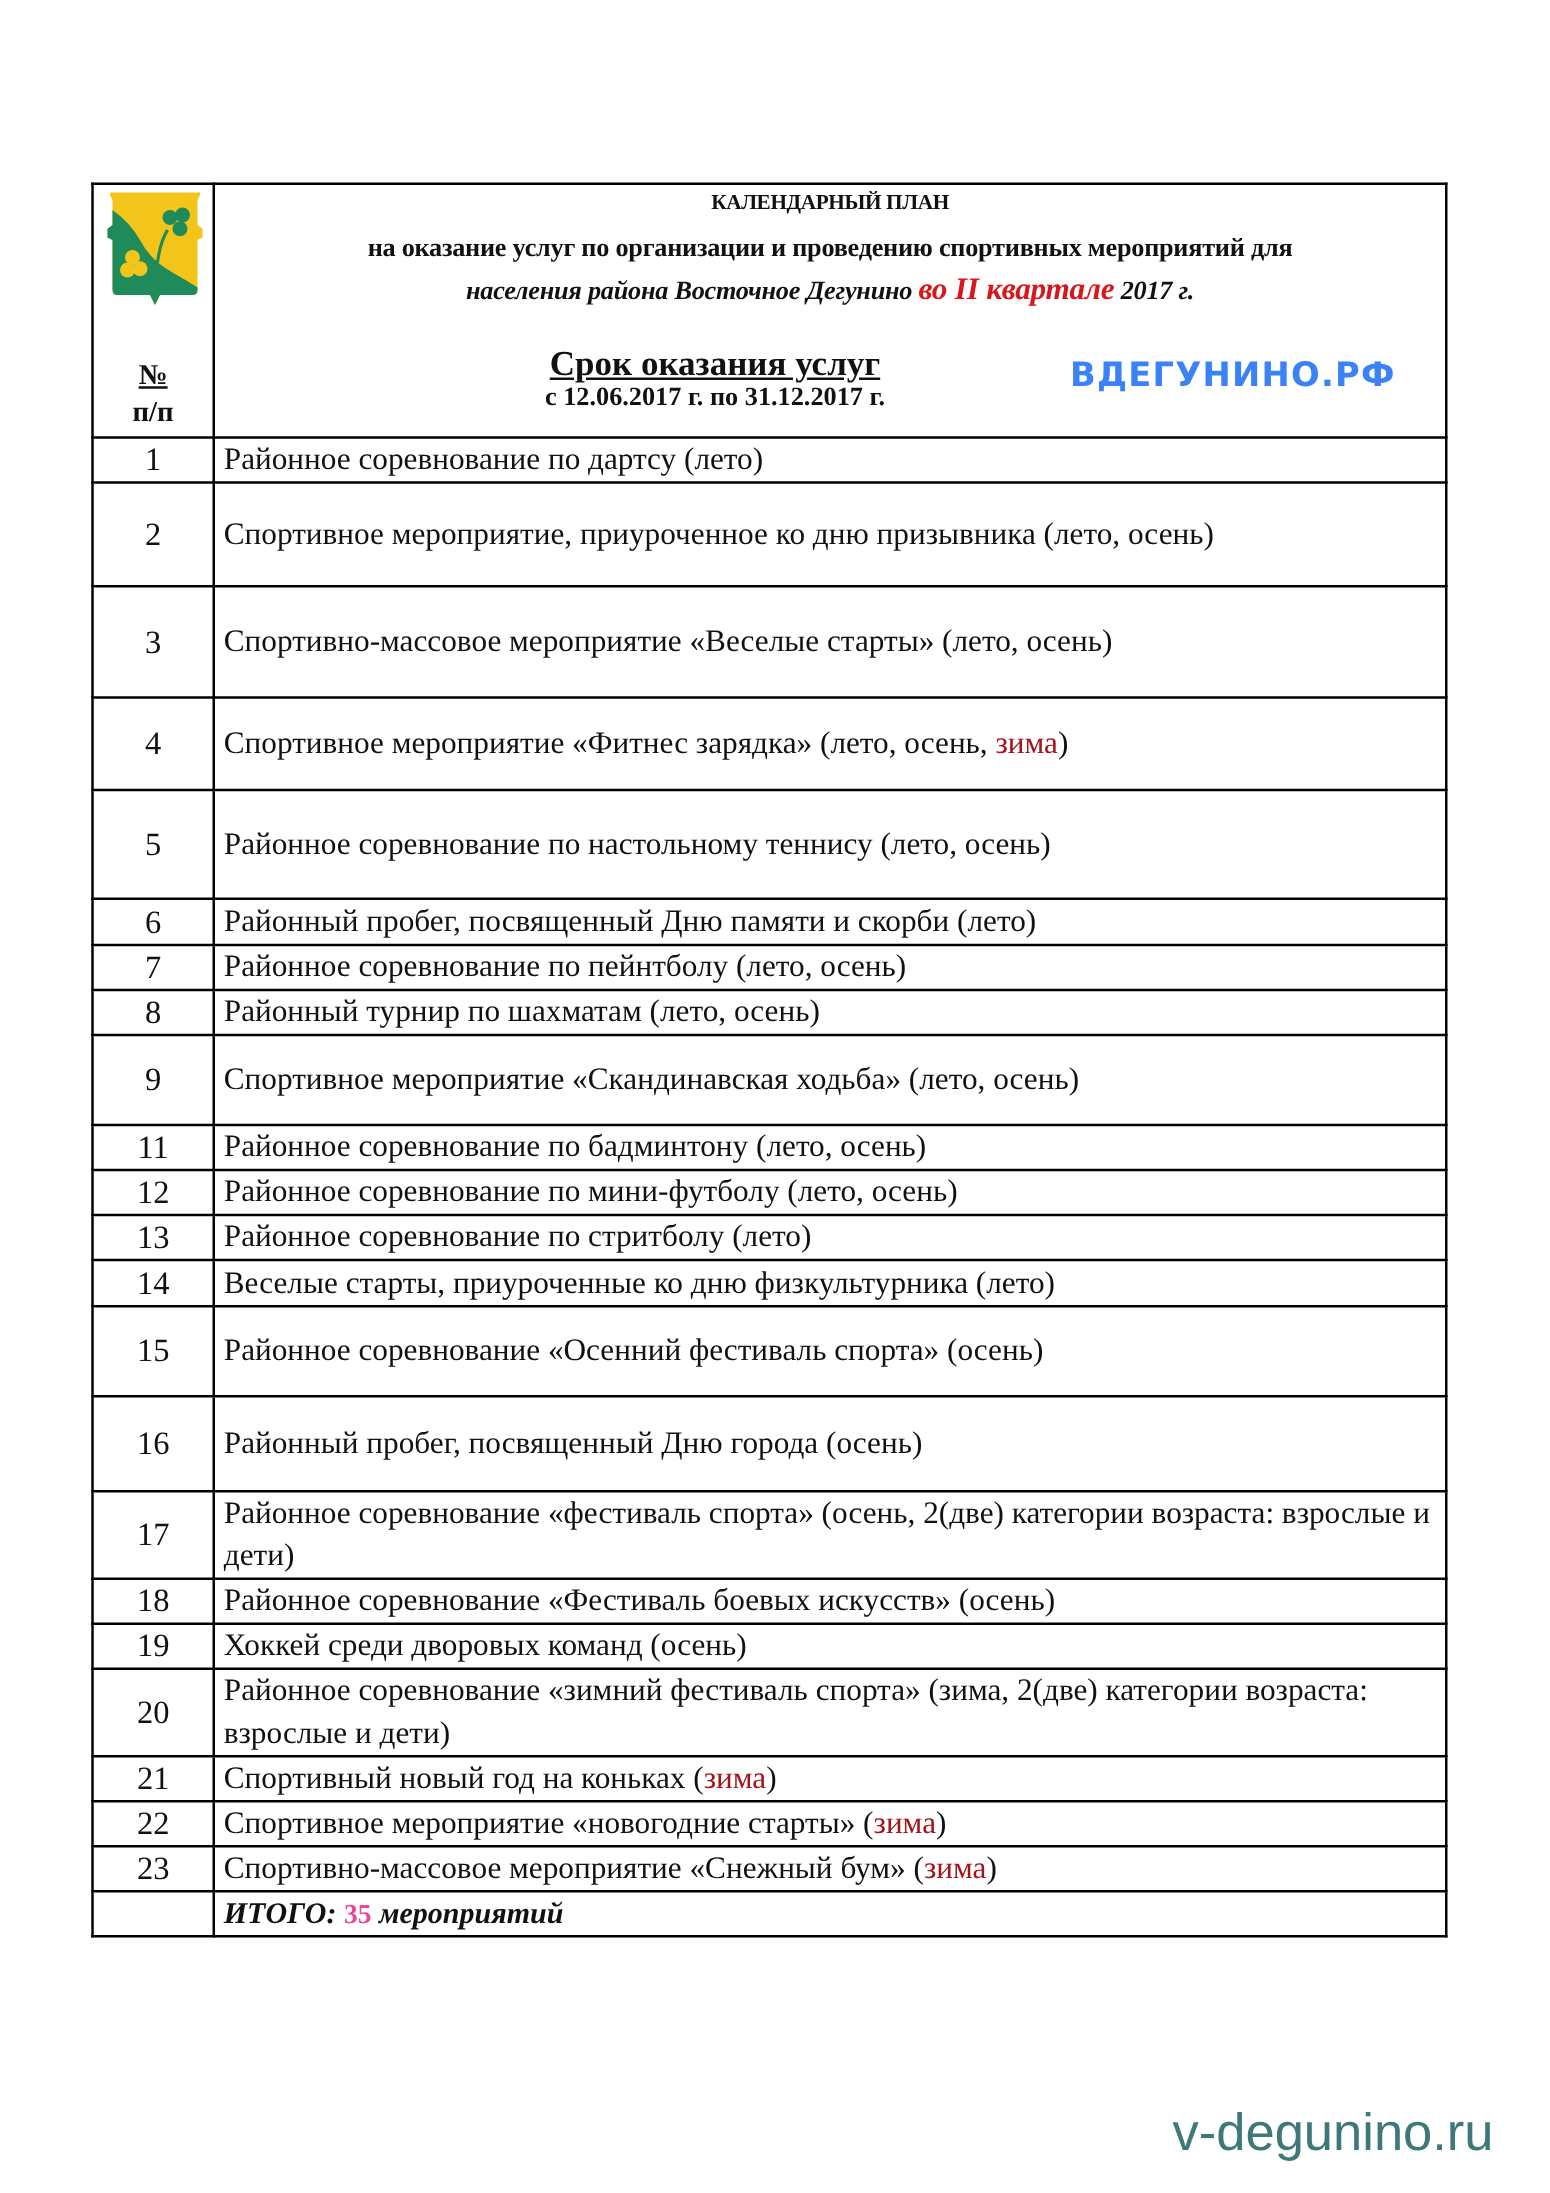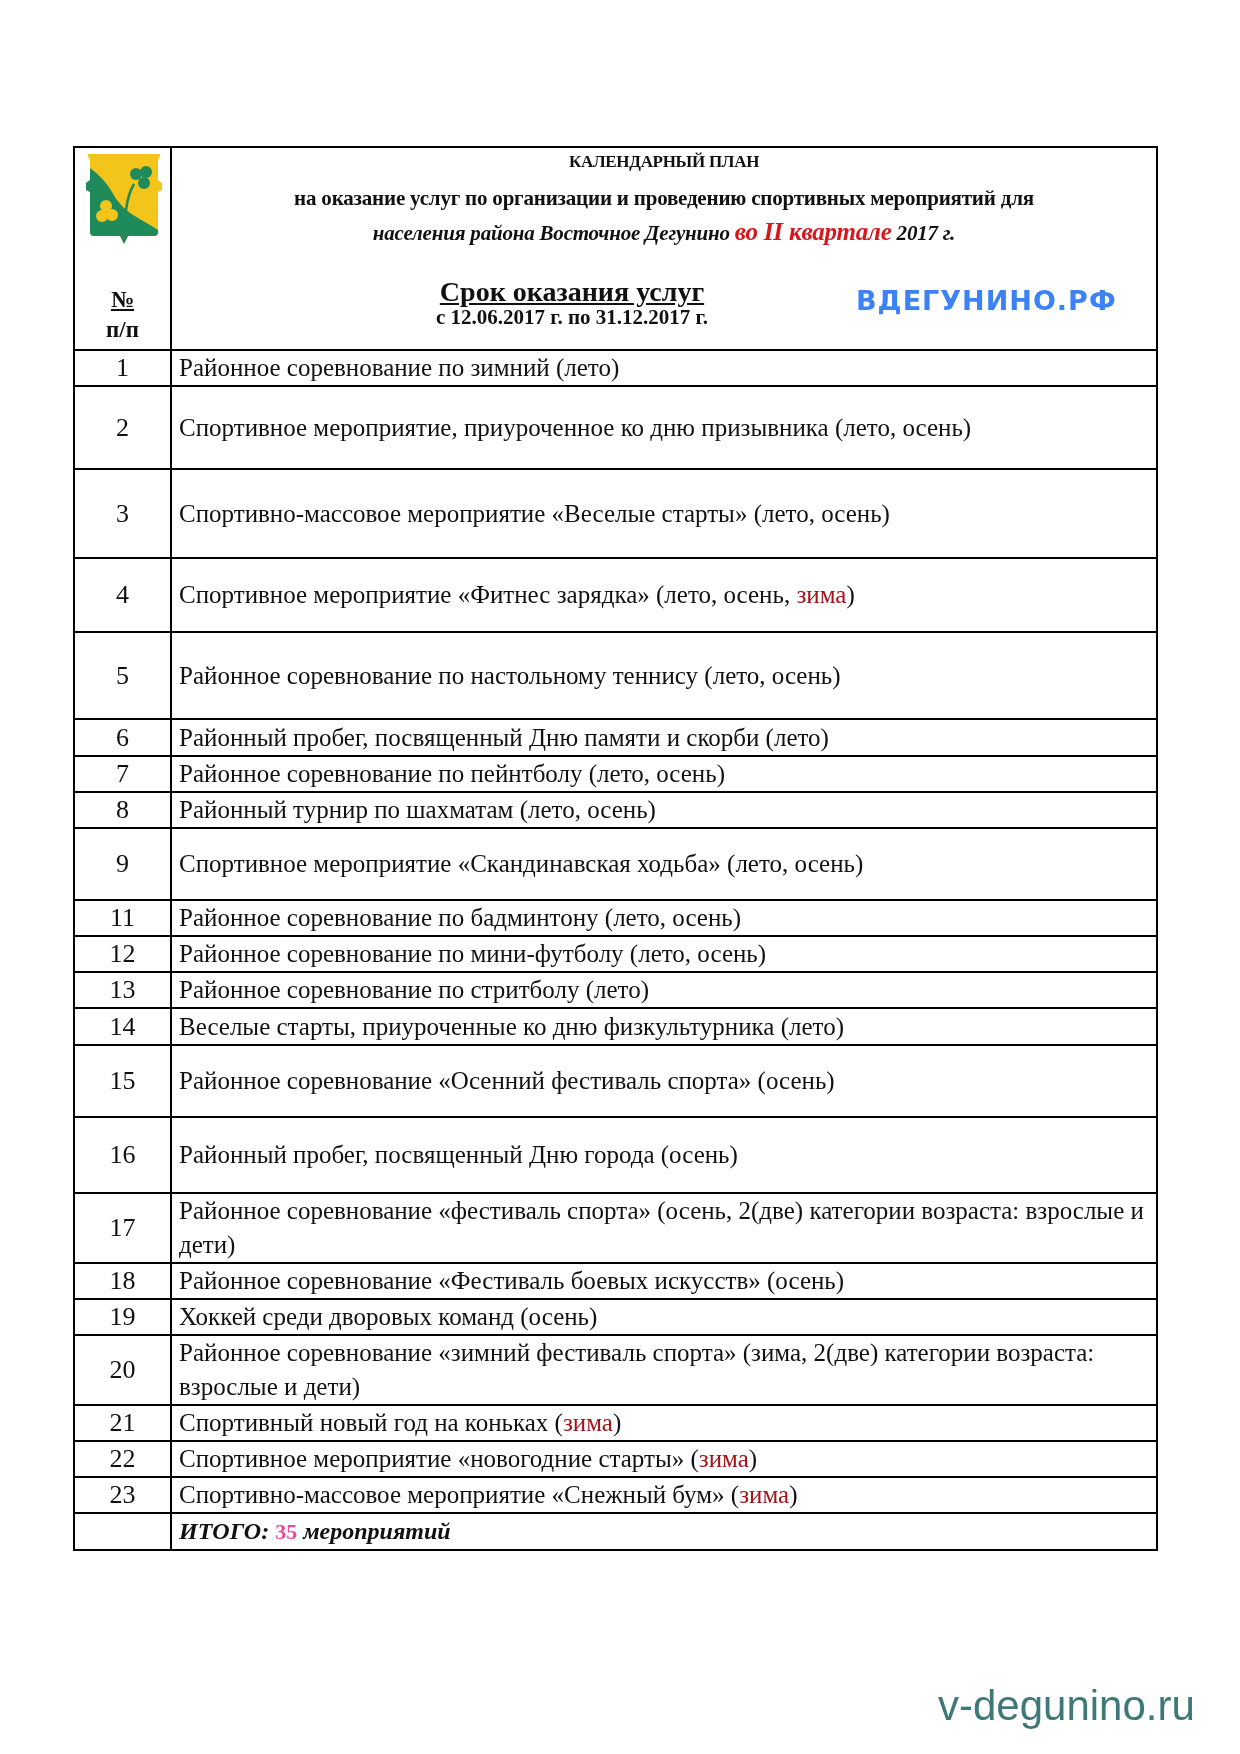--- a/index.html
+++ b/index.html
@@ -74,21 +74,21 @@
           <div class="title">КАЛЕНДАРНЫЙ ПЛАН</div>
           <div class="sub1">на оказание услуг по  организации и проведению спортивных мероприятий для</div>
           <div class="sub2"><span>населения района Восточное Дегунино </span><span class="red">во II квартале</span><span> 2017 г.</span></div>
           <div class="term1">Срок оказания услуг</div>
           <div class="term2">с 12.06.2017 г. по 31.12.2017 г.</div>
           <div class="brand">ВДЕГУНИНО.РФ</div>
         </td>
       </tr>
     <tr style="height: 35px;">
           <td class="num">1</td>
-          <td class="txt"><span>Районное соревнование по зимний (лето)</span></td>
+          <td class="txt"><span>Районное соревнование по дартсу (лето)</span></td>
         </tr>
         <tr style="height: 83px;">
           <td class="num">2</td>
           <td class="txt"><span>Спортивное мероприятие, приуроченное ко дню призывника (лето, осень)</span></td>
         </tr>
         <tr style="height: 89px;">
           <td class="num">3</td>
           <td class="txt"><span>Спортивно-массовое мероприятие «Веселые старты» (лето, осень)</span></td>
         </tr>
         <tr style="height: 74px;">

